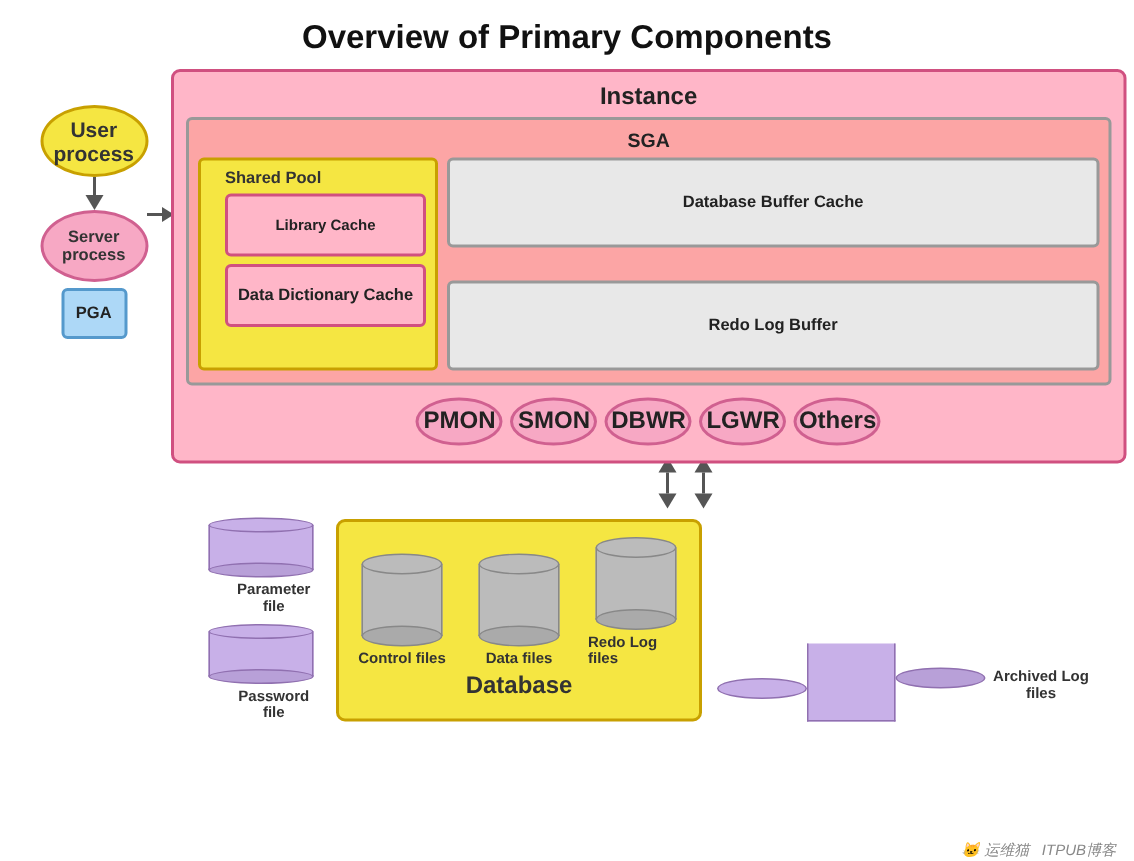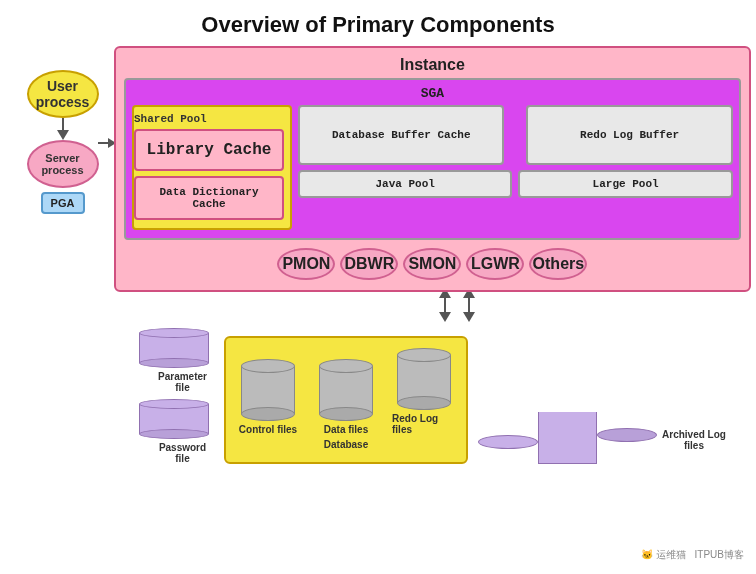--- a/index.html
+++ b/index.html
@@ -44,21 +44,21 @@
       text-align: center;
       font-size: 11px;
       font-weight: bold;
       color: #333;
     }
     .pga-box {
       background: #add8f7;
       border: 2px solid #5599cc;
       border-radius: 4px;
       width: 44px;
-      height: 22px;
+      height: 34px;
       display: flex;
       align-items: center;
       justify-content: center;
       font-size: 11px;
       font-weight: bold;
       color: #222;
     }
     .arrow-down {
       width: 0;
       height: 0;
@@ -75,60 +75,59 @@
     }
     .instance-label {
       text-align: center;
       font-size: 16px;
       font-weight: bold;
       color: #222;
       margin-bottom: 4px;
     }
     
     .sga-box {
-      background: #d946ef;
+      background: #fca5a5;
       border: 2px solid #999;
       border-radius: 4px;
       padding: 6px 6px 8px 6px;
-      font-family: Liberation Mono, monospace;
     }
     .sga-label {
       text-align: center;
       font-size: 13px;
       font-weight: bold;
       color: #222;
       margin-bottom: 4px;
     }
     .sga-inner {
       display: flex;
       flex-direction: row;
       gap: 6px;
     }
     
     .shared-pool-box {
       background: #f5e642;
       border: 2px solid #c8a000;
       border-radius: 4px;
-      padding: 6px 6px 8px 0;
+      padding: 6px 6px 8px 16px;
       width: 160px;
       flex-shrink: 0;
     }
     .shared-pool-label {
       font-size: 11px;
       font-weight: bold;
       color: #333;
       margin-bottom: 4px;
     }
     .library-cache-box {
       background: #ffb6c8;
       border: 2px solid #d05080;
       border-radius: 4px;
       padding: 8px 4px;
       text-align: center;
-      font-size: 16px;
+      font-size: 10px;
       font-weight: bold;
       color: #222;
       margin-bottom: 5px;
       min-height: 42px;
       display: flex;
       align-items: center;
       justify-content: center;
     }
     .data-dict-box {
       background: #ffb6c8;
@@ -146,21 +145,21 @@
     }
     
     .sga-right {
       flex: 1;
       display: flex;
       flex-direction: column;
       gap: 5px;
     }
     .sga-right-top {
       display: flex;
-      flex-direction: row;
+      flex-direction: column;
       gap: 22px;
     }
     .sga-right-bottom {
       display: flex;
       flex-direction: row;
       gap: 6px;
     }
     .db-buffer-box {
       background: #e8e8e8;
       border: 2px solid #999;
@@ -253,21 +252,21 @@
     .database-box {
       background: #f5e642;
       border: 2px solid #c8a000;
       border-radius: 6px;
       padding: 10px 10px 12px 10px;
       width: 100%;
       position: relative;
     }
     .database-label {
       text-align: center;
-      font-size: 10px;
+      font-size: 16px;
       font-weight: bold;
       color: #333;
       margin-top: 4px;
     }
     .db-files-row {
       display: flex;
       flex-direction: row;
       justify-content: center;
       gap: 14px;
       align-items: flex-end;
@@ -394,24 +393,25 @@
     .arch-cyl-label {
       font-size: 10px;
       font-weight: bold;
       color: #333;
       text-align: center;
       margin-top: 3px;
     }
     
     .watermark {
       position: absolute;
-      bottom: 12px;
+      bottom: 0;
       right: 12px;
       font-size: 10px;
       color: #888;
+      font-style: italic;
     }
     
     .left-connect {
       display: flex;
       flex-direction: column;
       align-items: center;
     }
     .vert-line {
       width: 2px;
       height: 12px;
@@ -508,32 +508,28 @@
             <div class="shared-pool-label">Shared Pool</div>
             <div class="library-cache-box">Library Cache</div>
             <div class="data-dict-box">Data Dictionary Cache</div>
           </div>
 
           <div class="sga-right">
             <div class="sga-right-top">
               <div class="db-buffer-box">Database Buffer Cache</div>
               <div class="redo-log-buffer-box">Redo Log Buffer</div>
             </div>
-            <div class="sga-right-bottom">
-              <div class="java-pool-box">Java Pool</div>
-              <div class="large-pool-box">Large Pool</div>
-            </div>
           </div>
         </div>
       </div>
 
       <div class="processes-row">
         <div class="process-ellipse">PMON</div>
+        <div class="process-ellipse">SMON</div>
         <div class="process-ellipse">DBWR</div>
-        <div class="process-ellipse">SMON</div>
         <div class="process-ellipse">LGWR</div>
         <div class="process-ellipse">Others</div>
       </div>
     </div>
 
     <div style="display:flex;justify-content:center;align-items:center;height:26px;margin-left:50px;">
       <div class="darrow-container">
         <div class="darrow-up"></div>
         <div style="width:2px;height:14px;background:#555;"></div>
         <div class="darrow-down"></div>

